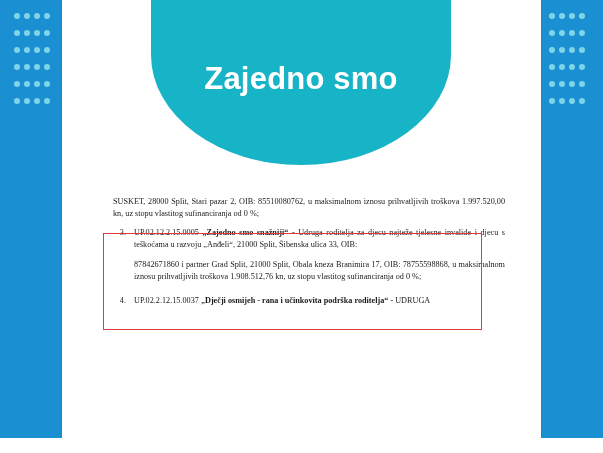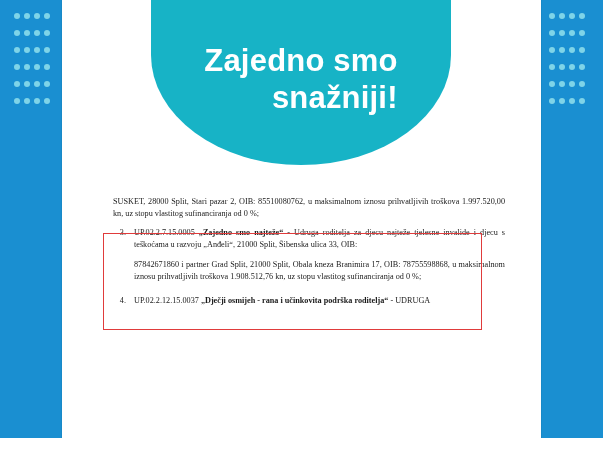--- a/index.html
+++ b/index.html
@@ -206,36 +206,35 @@
       <span class="dot"></span>
   </div>
 
   <div class="doc-page">
     <div class="doc-body">
 
       <p class="para">SUSKET, 28000 Split, Stari pazar 2, OIB: 85510080762, u maksimalnom iznosu prihvatljivih troškova 1.997.520,00 kn, uz stopu vlastitog sufinanciranja od 0 %;</p>
 
       <div class="list-item">
         <span class="list-num">3.</span>
-        <span class="list-text"><span>UP.02.2.7.15.0005</span> <b>„Zajedno smo najteže“</b><span> - Udruga roditelja za djecu najteže tjelesne invalide i djecu s teškoćama u razvoju „Anđeli“, 21000 Split, Šibenska ulica 33, OIB:</span></span>
+        <span class="list-text"><span>UP.02.12.2.15.0005</span> <b>„Zajedno smo snažniji“</b><span> - Udruga roditelja za djecu najteže tjelesne invalide i djecu s teškoćama u razvoju „Anđeli“, 21000 Split, Šibenska ulica 33, OIB:</span></span>
       </div>
       <div class="indent-block">87842671860 i partner Grad Split, 21000 Split, Obala kneza Branimira 17, OIB: 78755598868, u maksimalnom iznosu prihvatljivih troškova 1.908.512,76 kn, uz stopu vlastitog sufinanciranja od 0 %;</div>
 
       <div class="list-item" style="margin-top:11px;">
         <span class="list-num">4.</span>
         <span class="list-text"><span>UP.02.2.12.15.0037</span> <b>„Dječji osmijeh - rana i učinkovita podrška roditelja“</b><span> - UDRUGA</span></span>
       </div>
 
     </div>
   </div>
 
   <div class="redbox"></div>
 
   <div class="banner">
     <div class="banner-title">
       <div>Zajedno smo</div>
-      <div>snažniji!</div>
     </div>
   </div>
 
   <div class="bottom-strip"></div>
 
 </div>
 
 </body></html>

